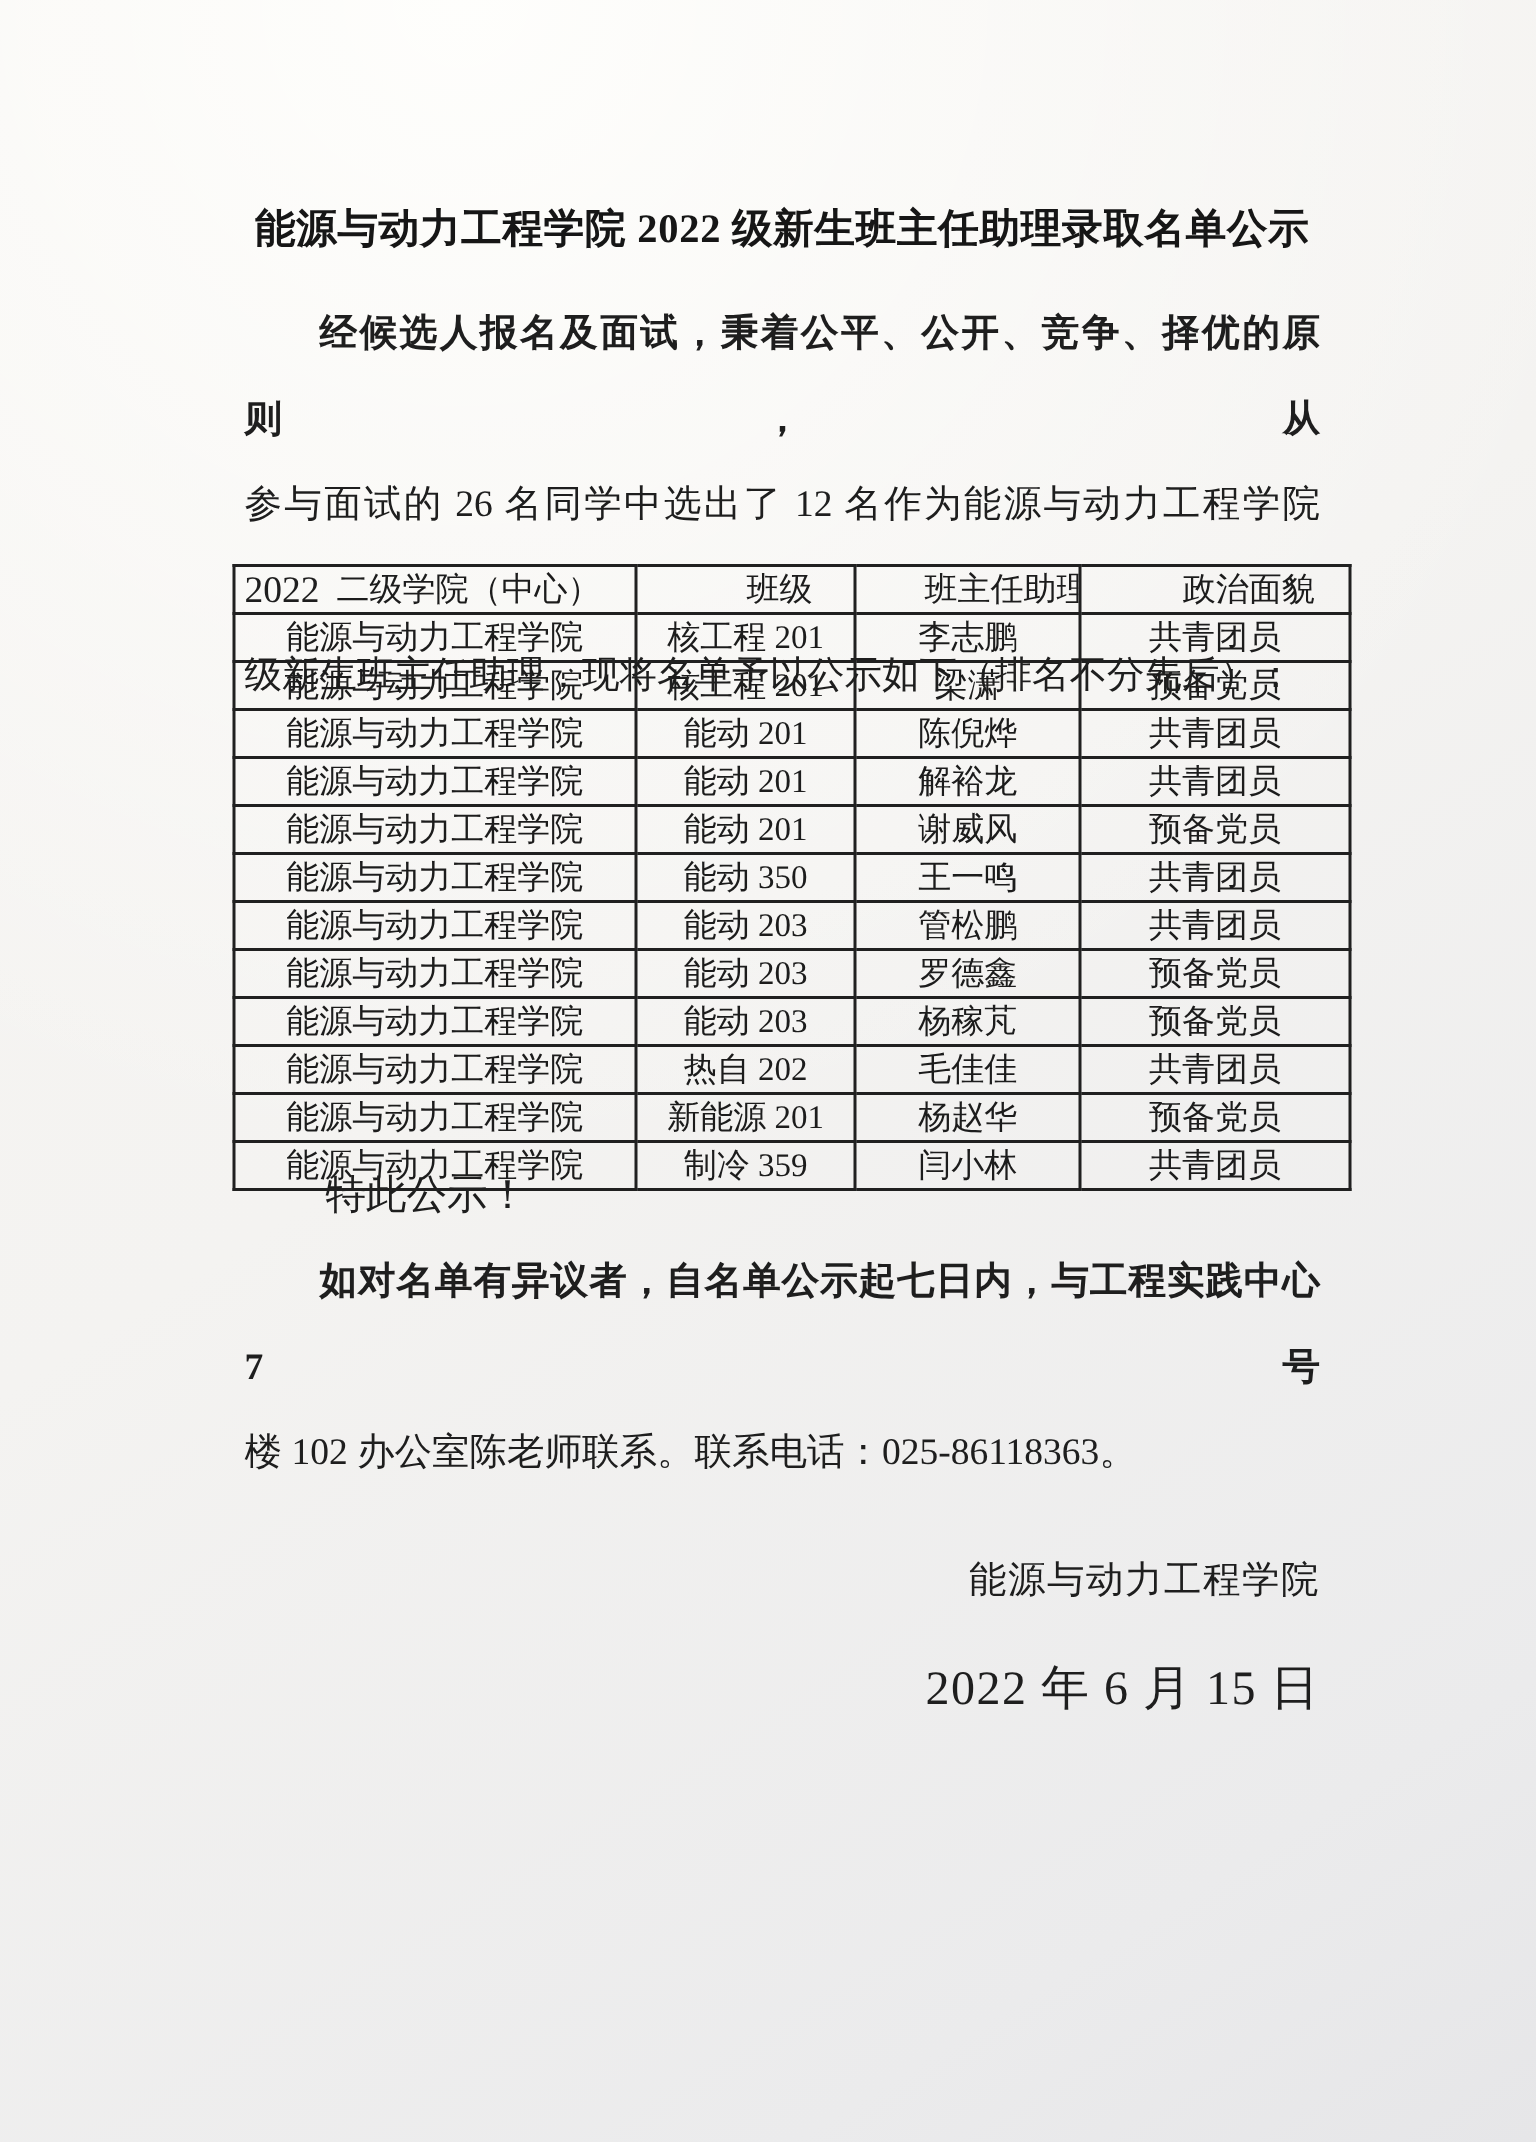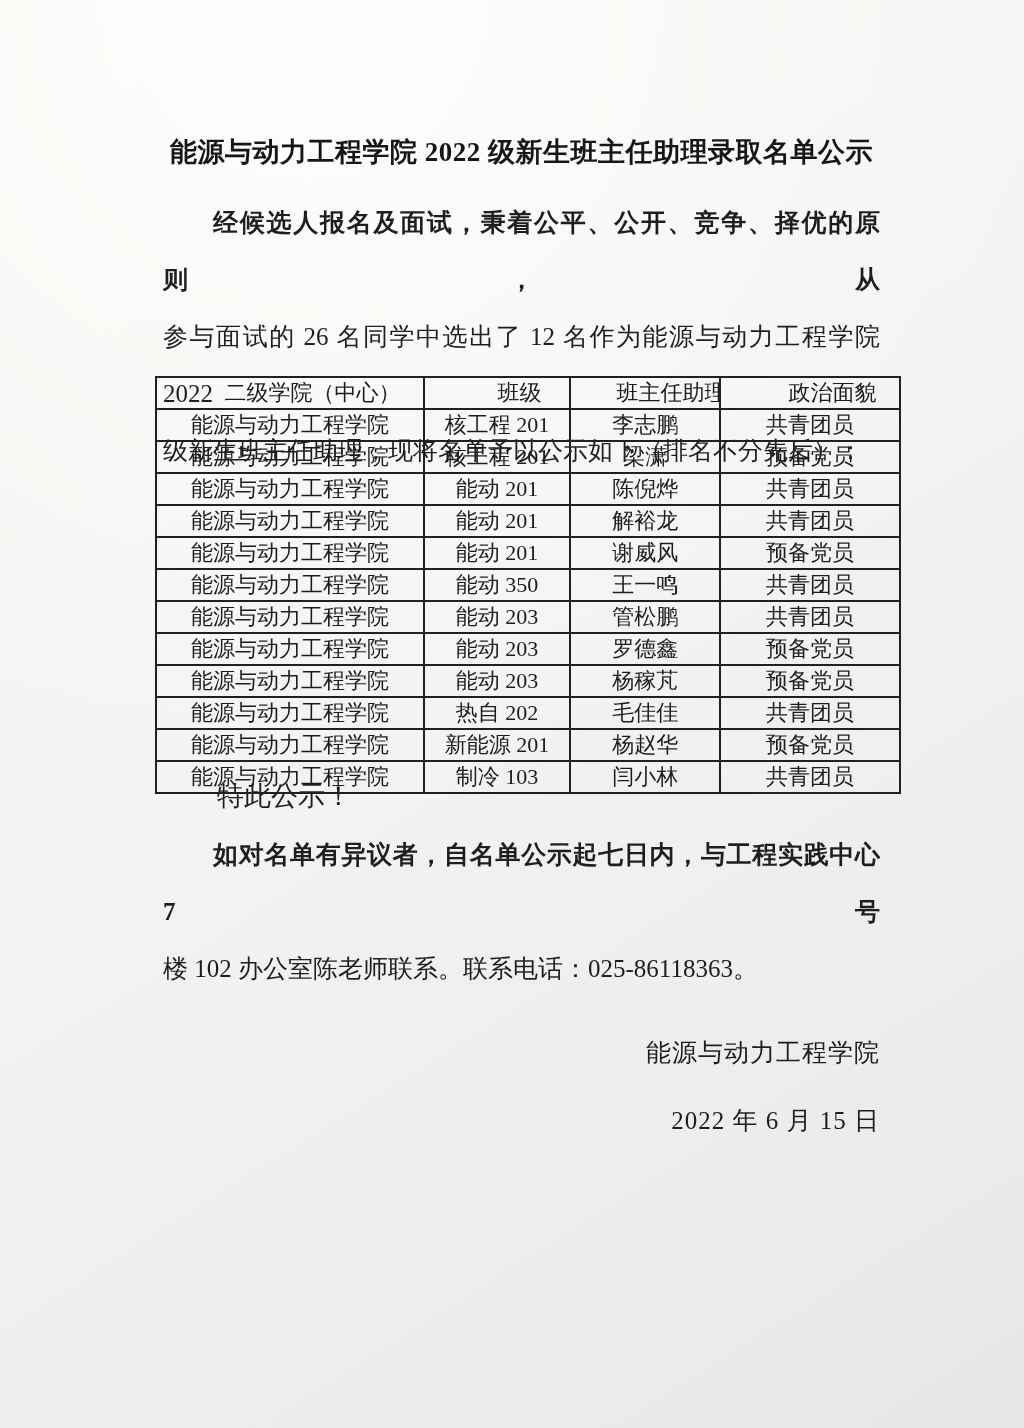--- a/index.html
+++ b/index.html
@@ -93,21 +93,21 @@
     font-size: 25px;
     letter-spacing: 1px;
     color: #1e1e1e;
   }
   .doc-date {
     position: absolute;
     top: 1104px;
     left: 0;
     width: 100%;
     text-align: right;
-    font-size: 25px;
+    font-size: 32px;
     letter-spacing: 1px;
     color: #1e1e1e;
   }
 </style>
 </head>
 <body>
 
 <div class="sheet">
   <div class="content">
 
@@ -208,19 +208,19 @@
           <td>共青团员</td>
         </tr>
         <tr>
           <td>能源与动力工程学院</td>
           <td>新能源 201</td>
           <td>杨赵华</td>
           <td>预备党员</td>
         </tr>
         <tr>
           <td>能源与动力工程学院</td>
-          <td>制冷 103</td>
+          <td>制冷 359</td>
           <td>闫小林</td>
           <td>共青团员</td>
         </tr>
       </tbody>
   </table>
 </div>
 
 </body></html>

